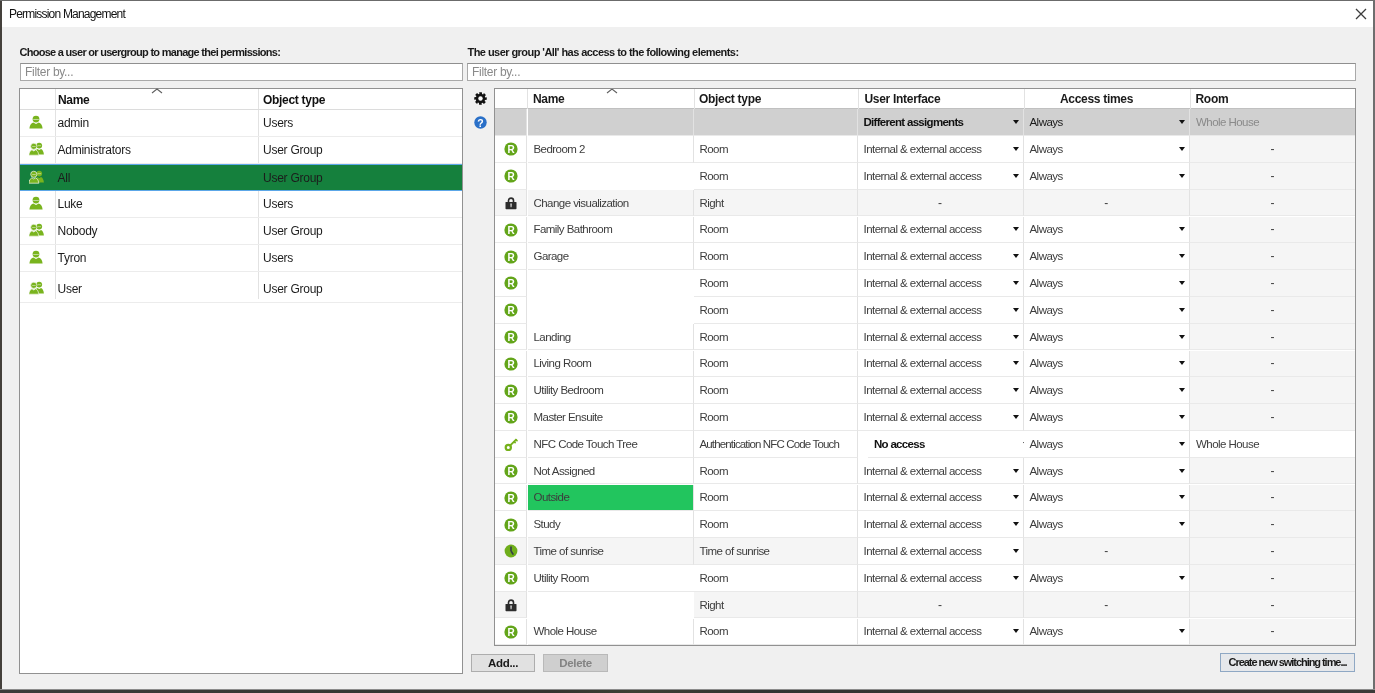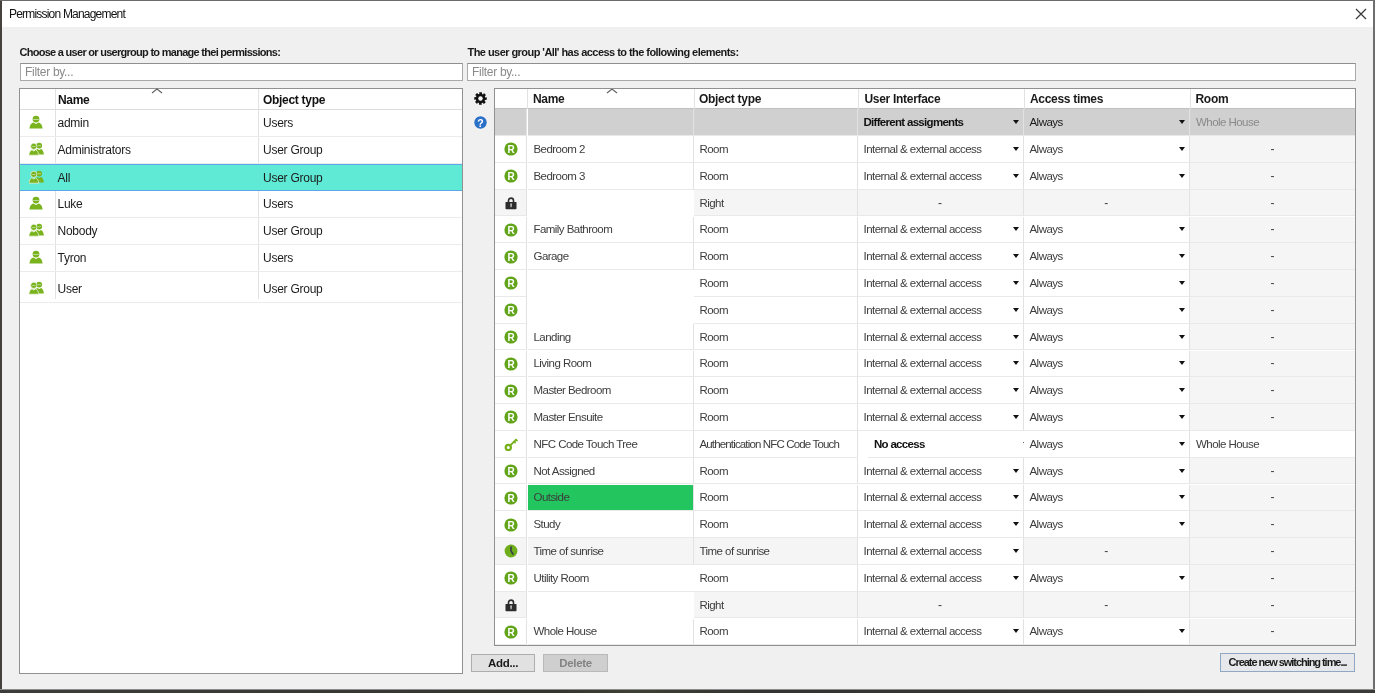--- a/index.html
+++ b/index.html
@@ -15,21 +15,21 @@
 
 .lbl { position:absolute; top:45.5px; font-size:11px; font-weight:bold; color:#1a1a1a; letter-spacing:-0.55px; }
 
 .filter { position:absolute; top:63px; height:17.5px; background:#fff; border:1px solid #a9a9a9; border-top-color:#8f8f8f; font-size:12px; color:#8a8a8a; padding-left:4px; line-height:16px; letter-spacing:-0.3px; }
 
 #ltable { position:absolute; left:18.5px; top:88px; width:444.5px; height:586px; background:#ffffff; border:1px solid #919191; }
 #ltable .vline { position:absolute; top:0; width:1px; height:210px; background:#e2e2e2; }
 .lhead { position:absolute; left:0; top:0; width:100%; height:21px; border-bottom:1px solid #dcdcdc; }
 .lhead span { position:absolute; top:3.5px; font-size:12px; font-weight:bold; color:#111; letter-spacing:-0.3px; }
 .lrow { position:absolute; left:0; width:100%; border-bottom:1px solid #ececec; }
-.lrow.sel { background:#5eead4; border-top:1px solid #5ca7e8; border-bottom:1px solid #5ca7e8; }
+.lrow.sel { background:#15803d; border-top:1px solid #5ca7e8; border-bottom:1px solid #5ca7e8; }
 .lt { position:absolute; top:50%; transform:translateY(-50%); font-size:12px; color:#1c1c1c; letter-spacing:-0.25px; }
 
 #rtable { position:absolute; left:494px; top:88px; width:862px; height:558.3px; background:#fff; border:1px solid #919191; overflow:hidden; }
 .rhead { position:absolute; left:0; top:0; width:100%; height:20.3px; background:#fff; border-bottom:1px solid #c0c0c0; }
 .rhead span { position:absolute; top:3px; font-size:12px; font-weight:bold; color:#1a1a1a; letter-spacing:-0.3px; }
 .rhead .hv { position:absolute; top:0; width:1px; height:20.3px; background:#e2e2e2; }
 .rrow { position:absolute; left:0; width:100%; }
 .c { position:absolute; top:0; height:100%; border-bottom:1px solid #e9e9e9; border-right:1px solid #e2e2e2; }
 .t8 { position:absolute; left:6px; top:50%; transform:translateY(-50%); font-size:11.5px; color:#3d3d3d; letter-spacing:-0.55px; white-space:nowrap; }
 .t8b { position:absolute; left:6px; top:50%; transform:translateY(-50%); font-size:11.5px; font-weight:bold; letter-spacing:-0.7px; white-space:nowrap; }
@@ -173,21 +173,21 @@
 <svg width="13" height="13" viewBox="0 0 13 13" style="position:absolute;left:473.5px;top:115.5px">
 <circle cx="6.5" cy="6.5" r="6.2" fill="#2a70c8"></circle>
 <text x="6.5" y="10.5" font-family="Liberation Sans, sans-serif" font-size="10.5" font-weight="bold" fill="#ffffff" text-anchor="middle">?</text>
 </svg>
 
 <div id="rtable">
  <div class="rhead">
   <span style="left:38px">Name</span>
   <span style="left:204px">Object type</span>
   <span style="left:369.5px">User Interface</span>
-  <span style="left:535px">Access times</span>
+  <span style="left:565px">Access times</span>
   <span style="left:700.5px">Room</span>
   <div class="hv" style="left:32px"></div>
       <div class="hv" style="left:198.5px"></div>
       <div class="hv" style="left:362.5px"></div>
       <div class="hv" style="left:528.5px"></div>
       <div class="hv" style="left:695px"></div>
  </div>
  <svg width="12" height="6" viewBox="0 0 12 6" style="position:absolute;left:111px;top:-1px">
 <path d="M1,5 L6,1 L11,5" fill="none" stroke="#606060" stroke-width="1.1"></path>
 </svg>
@@ -232,23 +232,20 @@
       </div>
       <div style="position:absolute;left:0;top:0;width:32px;height:26.8px">
         <svg width="14" height="14" viewBox="0 0 14 14" style="position:absolute;left:8.5px;top:6.4px">
 <circle cx="7" cy="7" r="6.6" fill="#63a51a"></circle>
 <text x="7.1" y="10.9" font-family="Liberation Sans, sans-serif" font-size="10" font-weight="bold" fill="#ffffff" text-anchor="middle">R</text>
 </svg>
       </div>
     </div>
 <div class="rrow" style="top:73.90px;height:26.80px">
       <div class="c" style="left:0;width:32px;background:#ffffff"></div>
-      <div class="c" style="left:32.5px;width:166px;background:#ffffff">
-        <span class="t8">Bedroom 3</span>
-      </div>
       <div class="c" style="left:198.5px;width:164px;background:#ffffff">
         <span class="t8">Room</span>
       </div>
       <div class="c" style="left:362.5px;width:166px;background:#ffffff">
         <span class="t8">Internal &amp; external access</span>
         <span class="dd"></span>
       </div>
       <div class="c" style="left:528.5px;width:166.5px;background:#ffffff">
         <span class="t8" style="color:#3d3d3d">Always</span>
         <span class="dd"></span>
@@ -258,20 +255,23 @@
       </div>
       <div style="position:absolute;left:0;top:0;width:32px;height:26.8px">
         <svg width="14" height="14" viewBox="0 0 14 14" style="position:absolute;left:8.5px;top:6.4px">
 <circle cx="7" cy="7" r="6.6" fill="#63a51a"></circle>
 <text x="7.1" y="10.9" font-family="Liberation Sans, sans-serif" font-size="10" font-weight="bold" fill="#ffffff" text-anchor="middle">R</text>
 </svg>
       </div>
     </div>
 <div class="rrow" style="top:100.70px;height:26.80px">
       <div class="c" style="left:0;width:32px;background:#f5f5f5"></div>
+      <div class="c" style="left:32.5px;width:166px;background:#f5f5f5">
+        <span class="t8">Change visualization</span>
+      </div>
       <div class="c" style="left:198.5px;width:164px;background:#f5f5f5">
         <span class="t8">Right</span>
       </div>
       <div class="c" style="left:362.5px;width:166px;background:#f5f5f5">
         <span class="dash">-</span>
       </div>
       <div class="c" style="left:528.5px;width:166.5px;background:#f5f5f5">
         <span class="dash">-</span>
       </div>
       <div class="c" style="left:695px;width:165px;background:#f5f5f5;border-right:none">
@@ -431,21 +431,21 @@
       <div style="position:absolute;left:0;top:0;width:32px;height:26.8px">
         <svg width="14" height="14" viewBox="0 0 14 14" style="position:absolute;left:8.5px;top:6.4px">
 <circle cx="7" cy="7" r="6.6" fill="#63a51a"></circle>
 <text x="7.1" y="10.9" font-family="Liberation Sans, sans-serif" font-size="10" font-weight="bold" fill="#ffffff" text-anchor="middle">R</text>
 </svg>
       </div>
     </div>
 <div class="rrow" style="top:288.30px;height:26.80px">
       <div class="c" style="left:0;width:32px;background:#ffffff"></div>
       <div class="c" style="left:32.5px;width:166px;background:#ffffff">
-        <span class="t8">Master Bedroom</span>
+        <span class="t8">Utility Bedroom</span>
       </div>
       <div class="c" style="left:198.5px;width:164px;background:#ffffff">
         <span class="t8">Room</span>
       </div>
       <div class="c" style="left:362.5px;width:166px;background:#ffffff">
         <span class="t8">Internal &amp; external access</span>
         <span class="dd"></span>
       </div>
       <div class="c" style="left:528.5px;width:166.5px;background:#ffffff">
         <span class="t8" style="color:#3d3d3d">Always</span>

